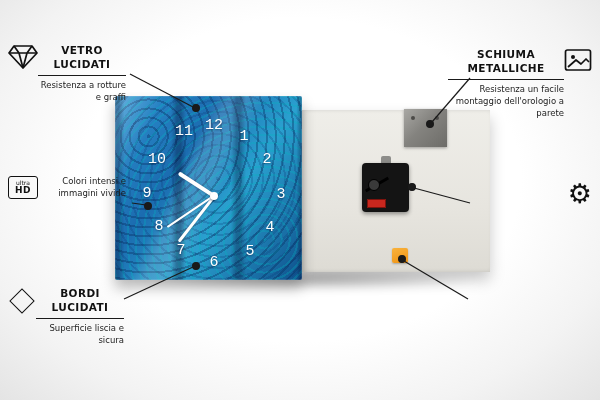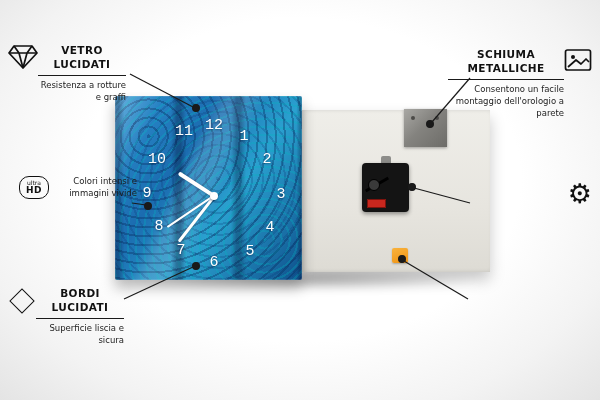--- a/index.html
+++ b/index.html
@@ -58,22 +58,22 @@
   .hand.second{left:213.3px;top:140px;width:1.5px;height:56px;transform:rotate(236deg);}
   .cap{position:absolute;left:210px;top:192px;width:8px;height:8px;border-radius:50%;background:#fff;
        box-shadow:0 1px 2px rgba(0,20,50,.5);}
   
   .callout{position:absolute;display:flex;align-items:flex-start;color:#111;}
   .callout .txt{display:flex;flex-direction:column;}
   .c-title{font-weight:bold;font-size:10.5px;letter-spacing:.4px;line-height:1.3;text-align:center;
            border-bottom:1px solid #1a1a1a;padding-bottom:4px;margin-bottom:4px;white-space:nowrap;}
   .c-sub{font-size:8.5px;line-height:1.4;text-align:right;color:#1c1c1c;}
   .ico{flex:0 0 auto;display:flex;align-items:center;justify-content:center;}
-  .ultrahd{width:28px;height:21px;border:1.6px solid #111;border-radius:10px;display:flex;flex-direction:column;
-           align-items:center;justify-content:center;line-height:1;margin-left:11px;}
+  .ultrahd{width:28px;height:21px;border:1.6px solid #111;border-radius:3px;display:flex;flex-direction:column;
+           align-items:center;justify-content:center;line-height:1;}
   .ultrahd .u{font-size:6px;}
   .ultrahd .h{font-size:9px;font-weight:bold;letter-spacing:.5px;}
   .rhombus{width:16px;height:16px;border:1.7px solid #111;transform:rotate(45deg);margin:5px;}
   .gear-glyph{font-size:27px;line-height:1;color:#111;}
   svg.lines{position:absolute;left:0;top:0;pointer-events:none;}
   .lw{width:88px;} .rw{width:116px;}
 </style>
 </head>
 <body>
 
@@ -163,21 +163,21 @@
       <div class="c-title"><span>BORDI</span><br>
         <span>LUCIDATI</span></div>
       <div class="c-sub">Superficie liscia e sicura</div>
     </div>
   </div>
 
   <div class="callout" style="right:8px;top:48px">
     <div class="txt rw">
       <div class="c-title"><span>SCHIUMA</span><br>
         <span>METALLICHE</span></div>
-      <div class="c-sub">Consentono un facile montaggio dell'orologio a parete</div>
+      <div class="c-sub">Resistenza un facile montaggio dell'orologio a parete</div>
     </div>
     <span class="ico">
       <svg width="28" height="24" viewBox="0 0 28 24" fill="none" stroke="#111" stroke-width="1.7" stroke-linejoin="round">
         <rect x="1.5" y="2" width="25" height="20" rx="2"></rect>
         <circle cx="9" cy="9" r="2" fill="#111" stroke="none"></circle>
         <path d="M4 19 L12 12 L17 16 L22 11 L25 14"></path>
       </svg>
     </span>
   </div>
 

